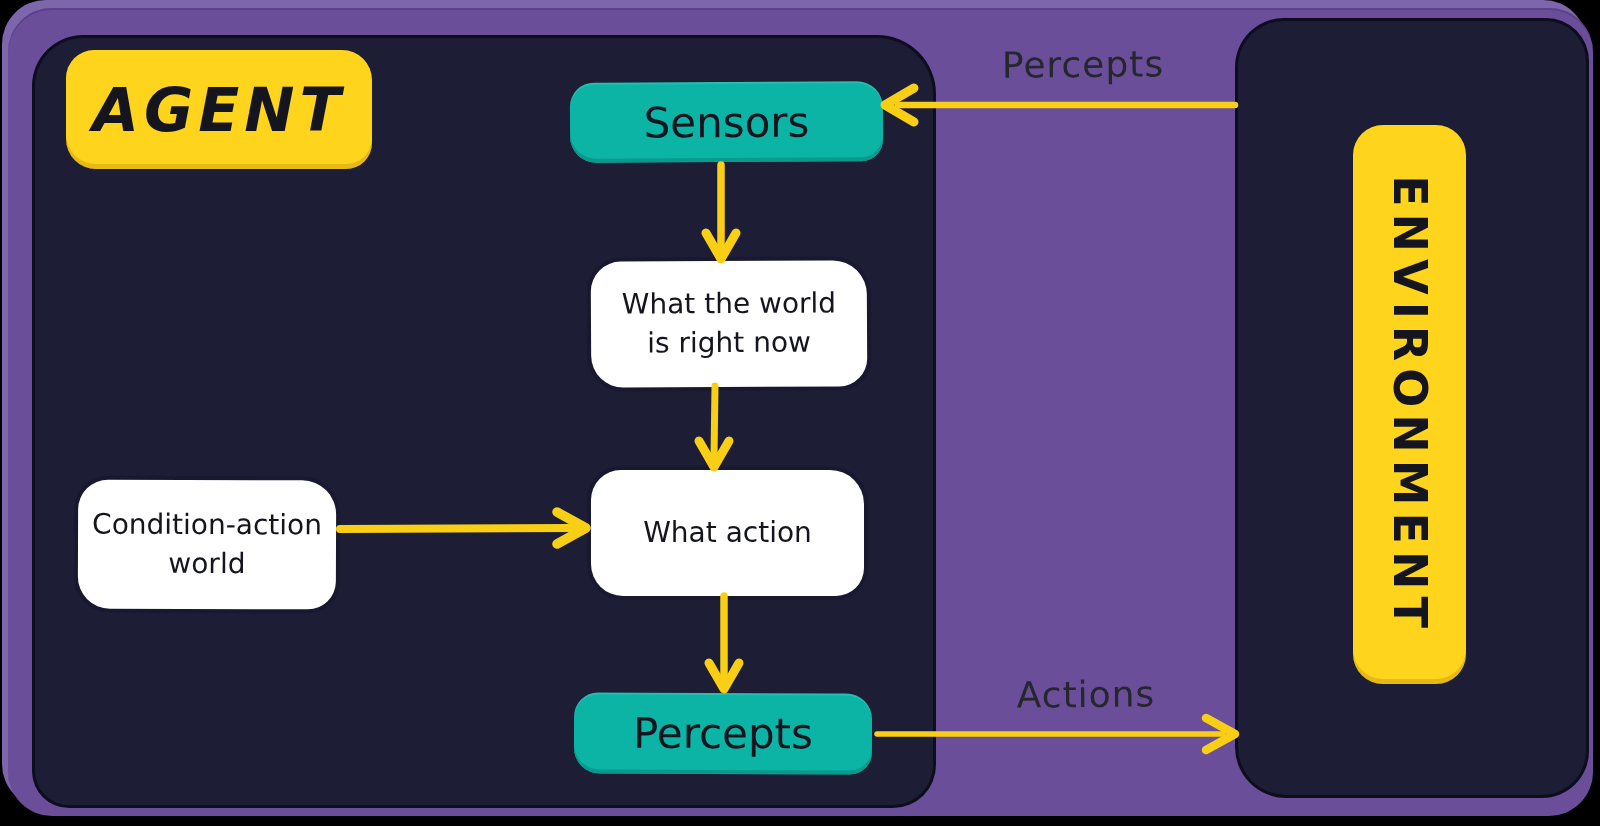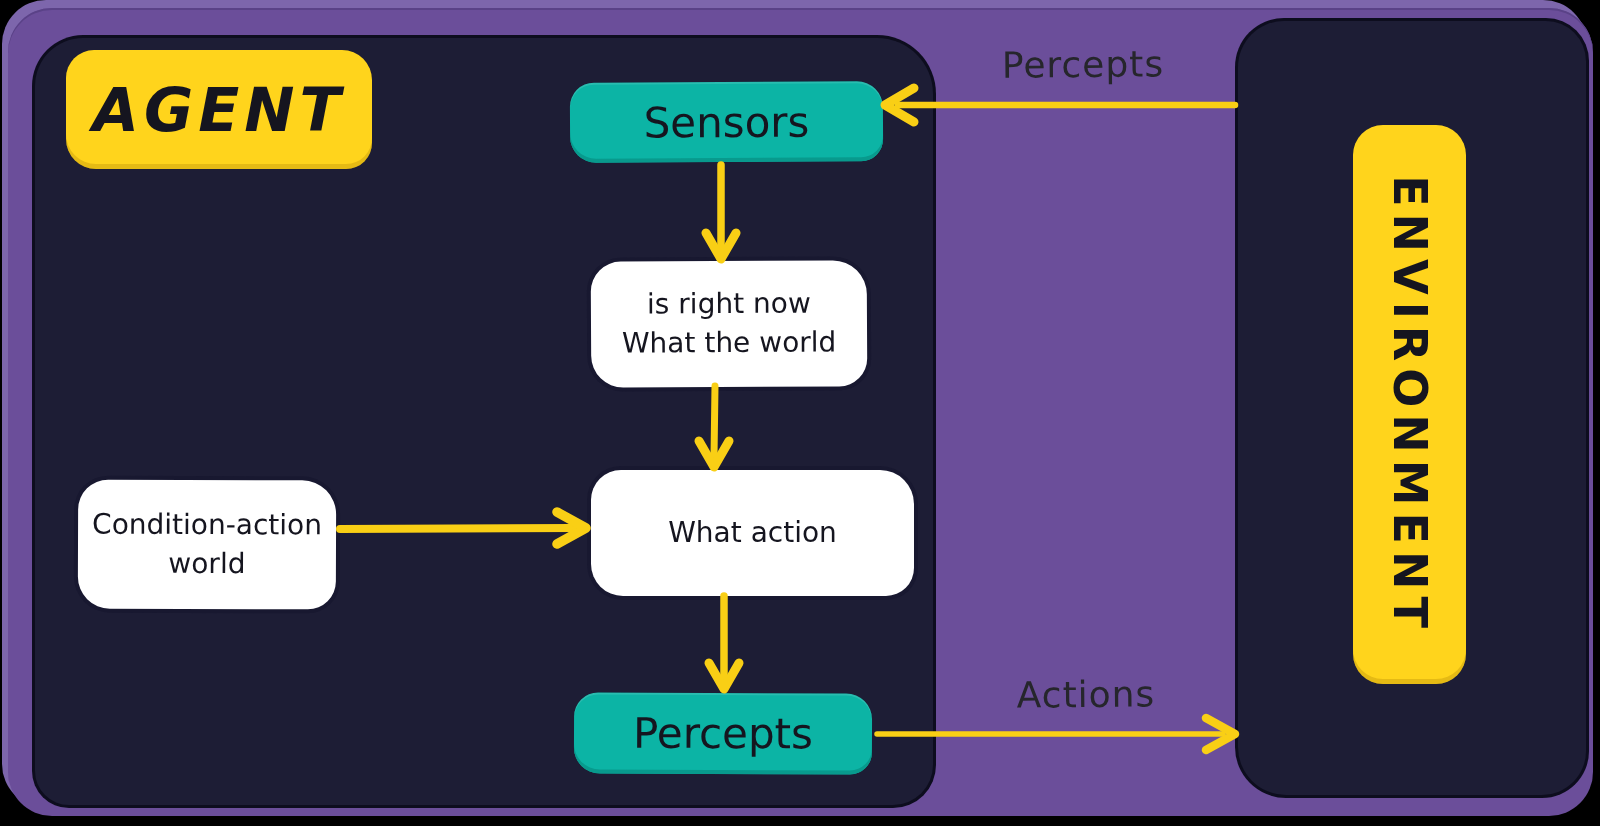--- a/index.html
+++ b/index.html
@@ -46,21 +46,21 @@
     box-shadow:inset 0 -4px 0 0 var(--teal-edge), inset 0 2px 0 0 rgba(255,255,255,0.12);
     font-size:42px;}
   .sensors{left:562px;top:74px;width:313px;height:80px;transform:rotate(-0.3deg);}
   .actuators{left:566px;top:685px;width:298px;height:81px;transform:rotate(0.2deg);}
 
   .white-node{background:var(--white);border-radius:30px 34px 28px 32px;
     box-shadow:0 0 0 4px var(--white-edge);
     font-size:28px;line-height:1.38;}
   .world{left:583px;top:253px;width:276px;height:126px;transform:rotate(-0.3deg);}
   .condition{left:70px;top:460px;width:258px;height:129px;transform:rotate(0.2deg);margin-top:12px;}
-  .action{left:583px;top:462px;width:323px;height:126px;}
+  .action{left:583px;top:462px;width:273px;height:126px;}
 
   .flow-label{position:absolute;width:220px;text-align:center;
     font-size:36px;color:var(--label-text);font-weight:400;letter-spacing:1px;
     transform:rotate(-0.5deg);}
   .percepts{left:965px;top:36px;}
   .actions{left:968px;top:666px;}
 
   .arrows{position:absolute;left:0;top:0;width:1600px;height:826px;pointer-events:none;}
   .arrows g{stroke:var(--arrow);fill:none;stroke-linecap:round;stroke-linejoin:round;}
 </style>
@@ -79,22 +79,22 @@
 
     <div class="badge env-title">
       <span class="vertical">ENVIRONMENT</span>
     </div>
 
     <div class="node teal-node sensors">
       <span>Sensors</span>
     </div>
 
     <div class="node white-node world">
+      <div>What the world</div>
       <div>is right now</div>
-      <div>What the world</div>
     </div>
 
     <div class="node white-node condition">
       <div>Condition-action</div>
       <div>world</div>
     </div>
 
     <div class="node white-node action">
       <div>What action</div>
     </div>

